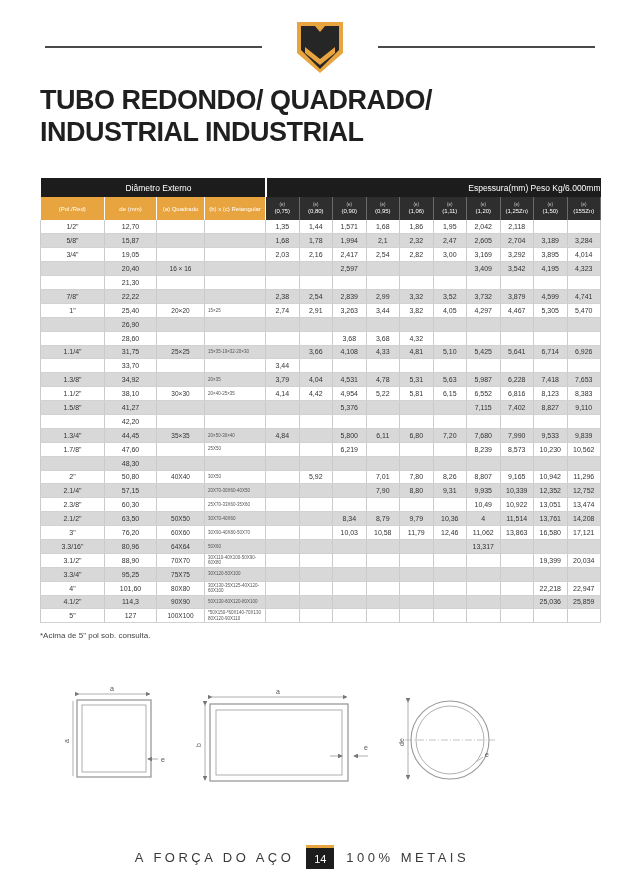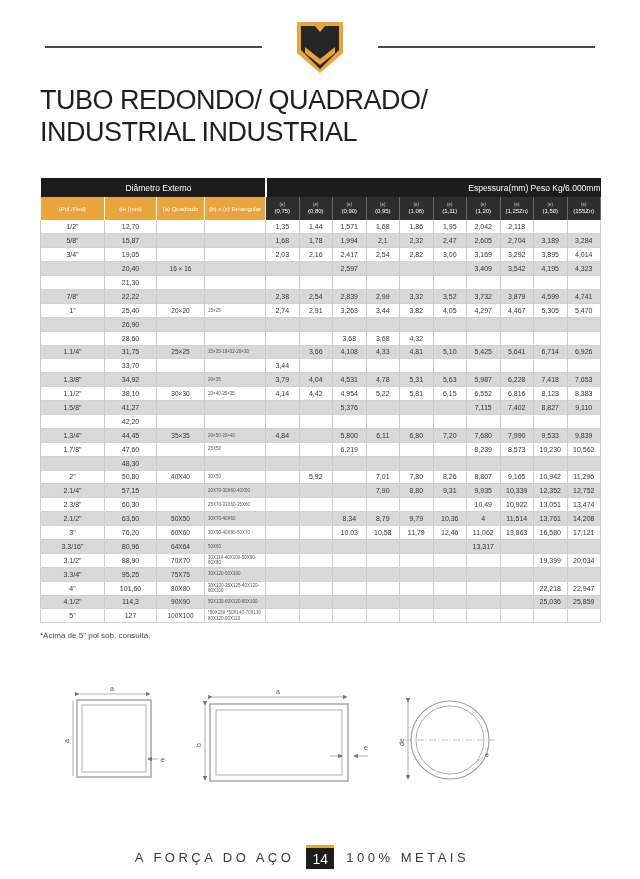--- a/index.html
+++ b/index.html
@@ -14,21 +14,21 @@
     width:640px;height:879px;position:relative;overflow:hidden;
     font-family:"Liberation Sans", sans-serif;color:#2b2b2b;
   }
   
   .rule{position:absolute;height:2px;background:#4a4a4a;top:46px;}
   .rule.left{left:45px;width:217px;}
   .rule.right{left:378px;width:217px;}
   .logo{position:absolute;left:292px;top:19px;width:56px;height:55px;}
   .title{
     position:absolute;left:40px;top:84px;
-    font-size:27px;font-weight:normal;letter-spacing:-0.5px;line-height:32px;color:#1f1f1f;
+    font-size:27px;font-weight:bold;letter-spacing:-0.5px;line-height:32px;color:#1f1f1f;
   }
   
   .tablewrap{position:absolute;left:40px;top:178px;width:560px;}
   table{border-collapse:collapse;table-layout:fixed;width:560px;}
   th,td{padding:0;overflow:hidden;white-space:nowrap;}
   tr.group th{
     background:var(--ink);color:#fff;height:19px;font-size:8.5px;font-weight:normal;
     text-align:right;vertical-align:middle;
   }
   tr.group th.gleft{text-align:center;padding-left:12px;border-right:2px solid #fff;}
@@ -58,21 +58,21 @@
   .diagrams{position:absolute;left:0;top:670px;}
   .diagrams text{font-size:7px;fill:#555;font-family:"Liberation Sans",sans-serif;}
   
   .footer{
     position:absolute;left:0;top:843px;width:640px;height:28px;
     display:flex;align-items:center;justify-content:center;transform:translateX(-18px);
   }
   .footer .tag{font-size:13px;letter-spacing:3.5px;color:#3a3a3a;}
   .pagebox{
     width:28px;height:24px;background:var(--ink);border-top:3px solid var(--gold);
-    color:#fff;font-size:14px;display:flex;align-items:center;justify-content:center;
+    color:#fff;font-size:11px;display:flex;align-items:center;justify-content:center;
     margin:0 12px;
   }
 </style>
 </head>
 <body>
 
 <div class="rule left"></div>
 <div class="rule right"></div>
 
 <svg class="logo" viewBox="0 0 56 55" aria-hidden="true">

